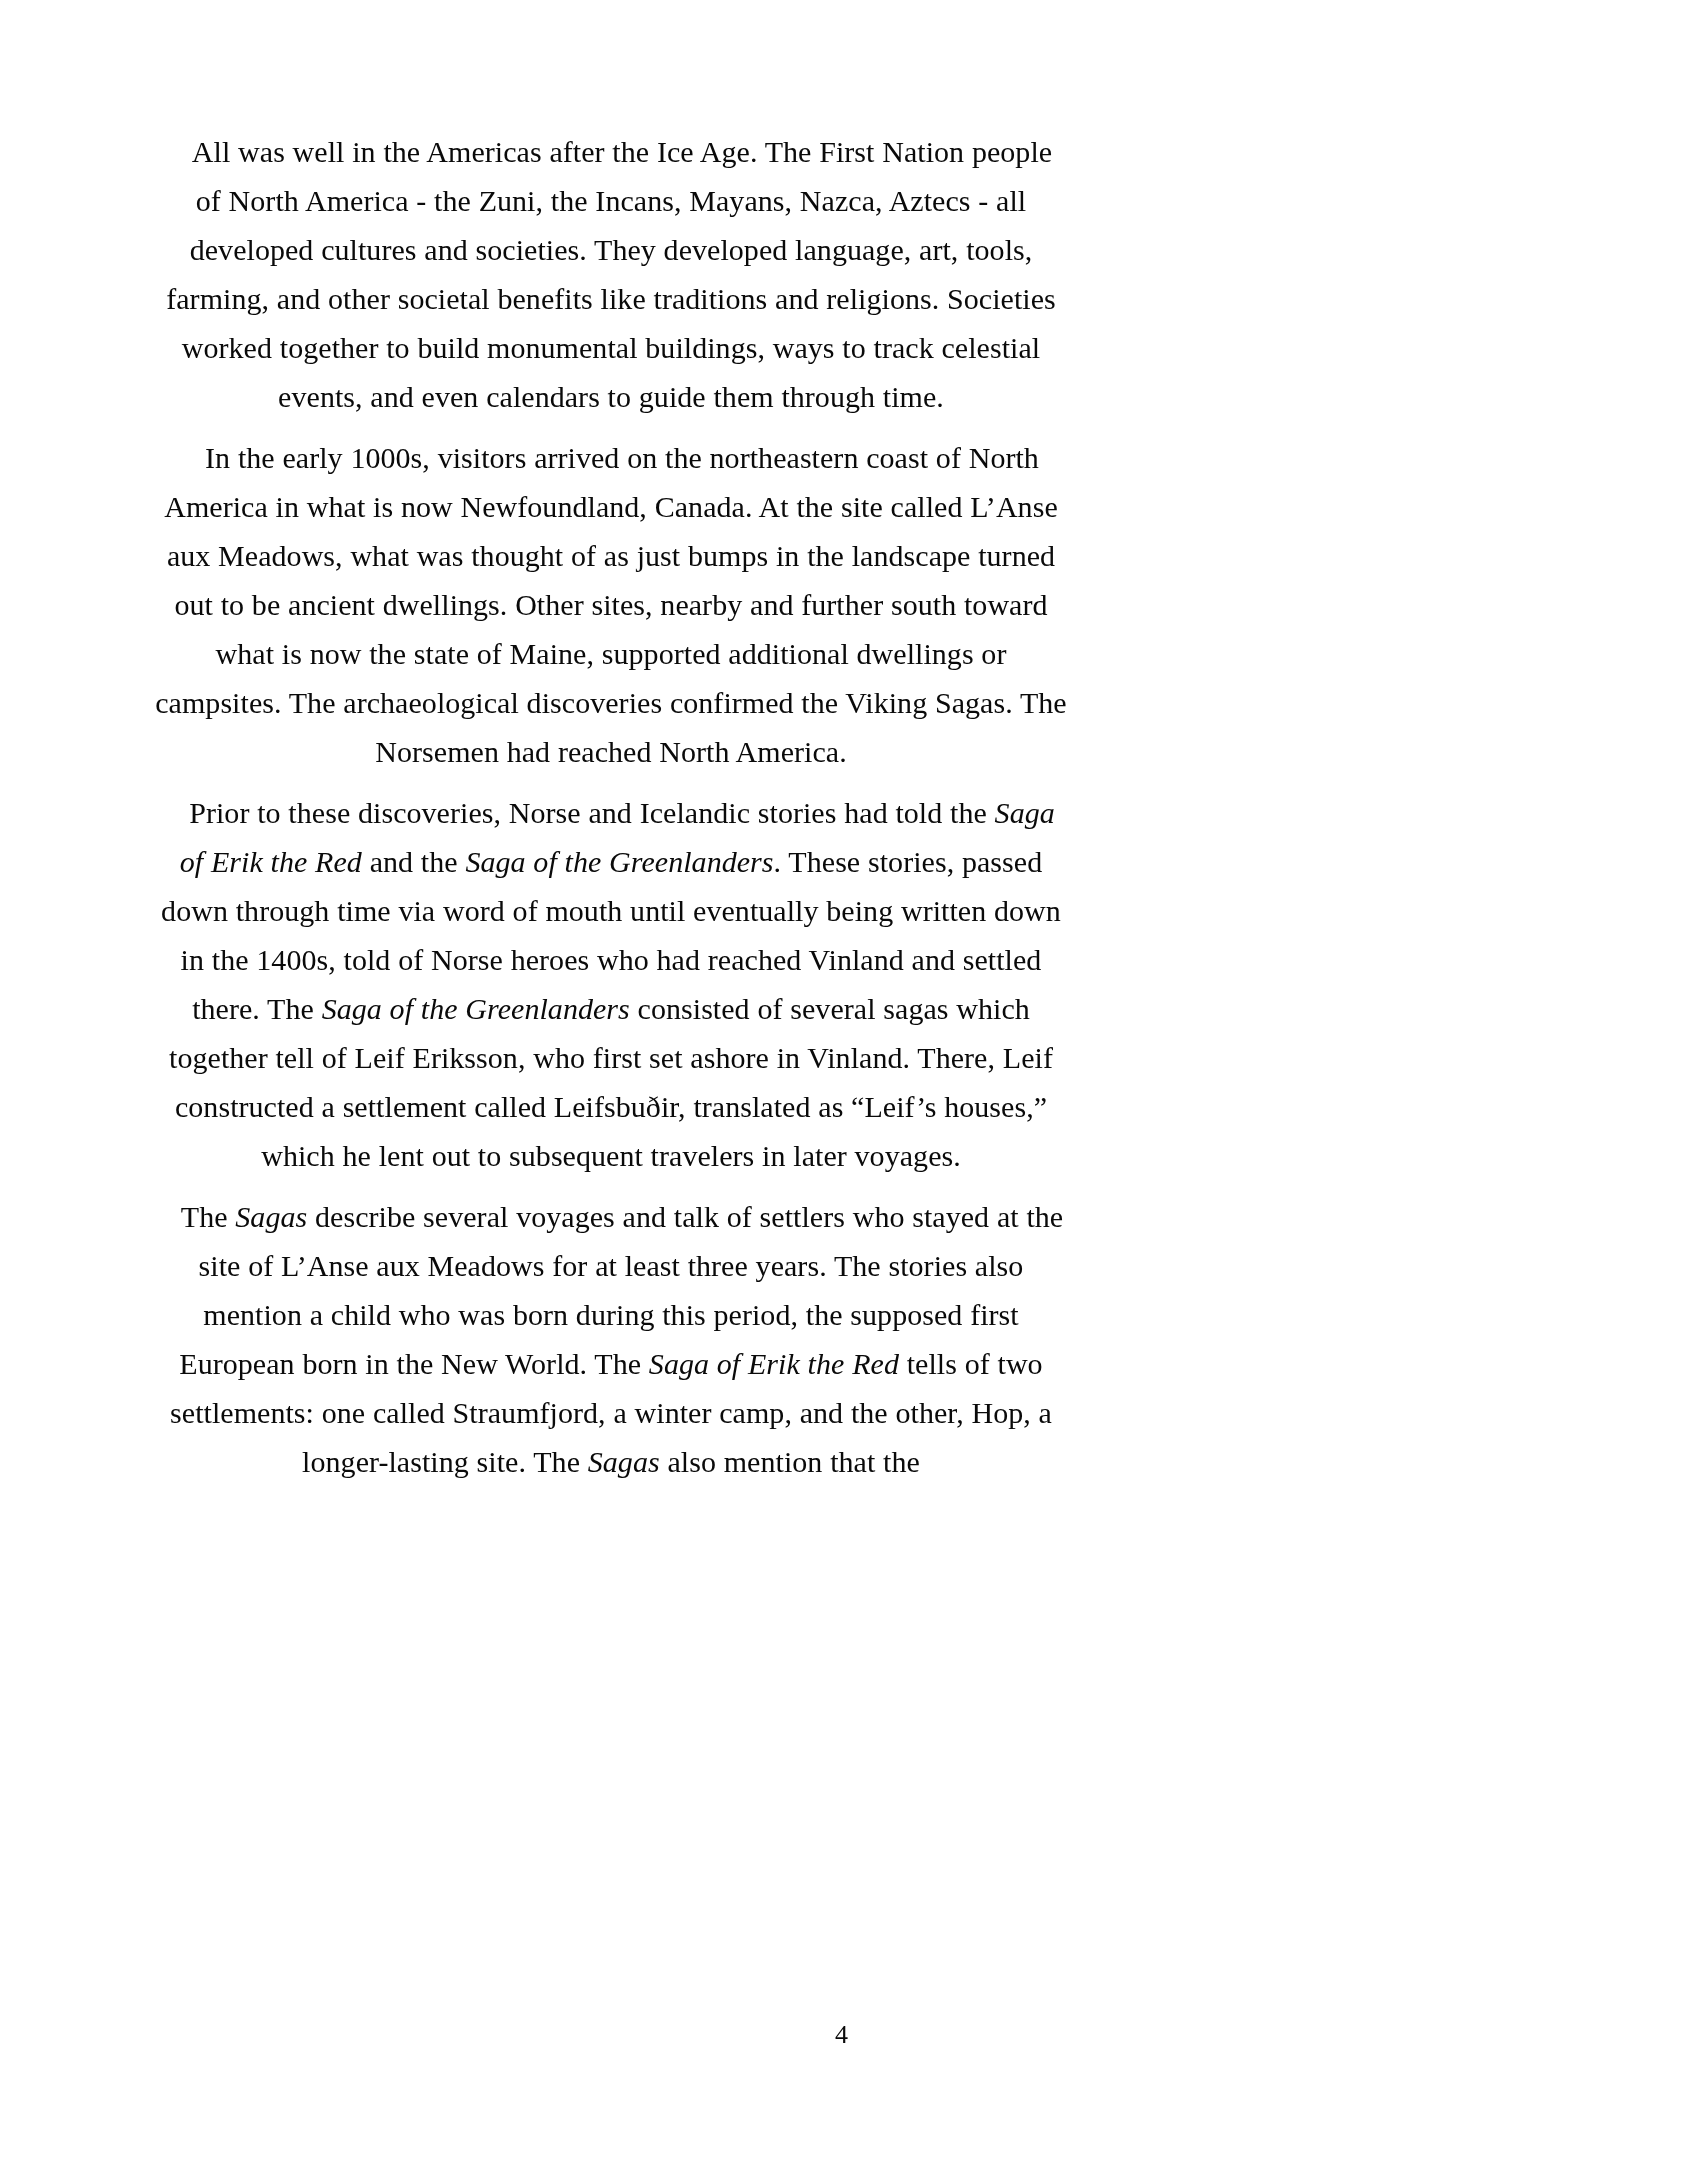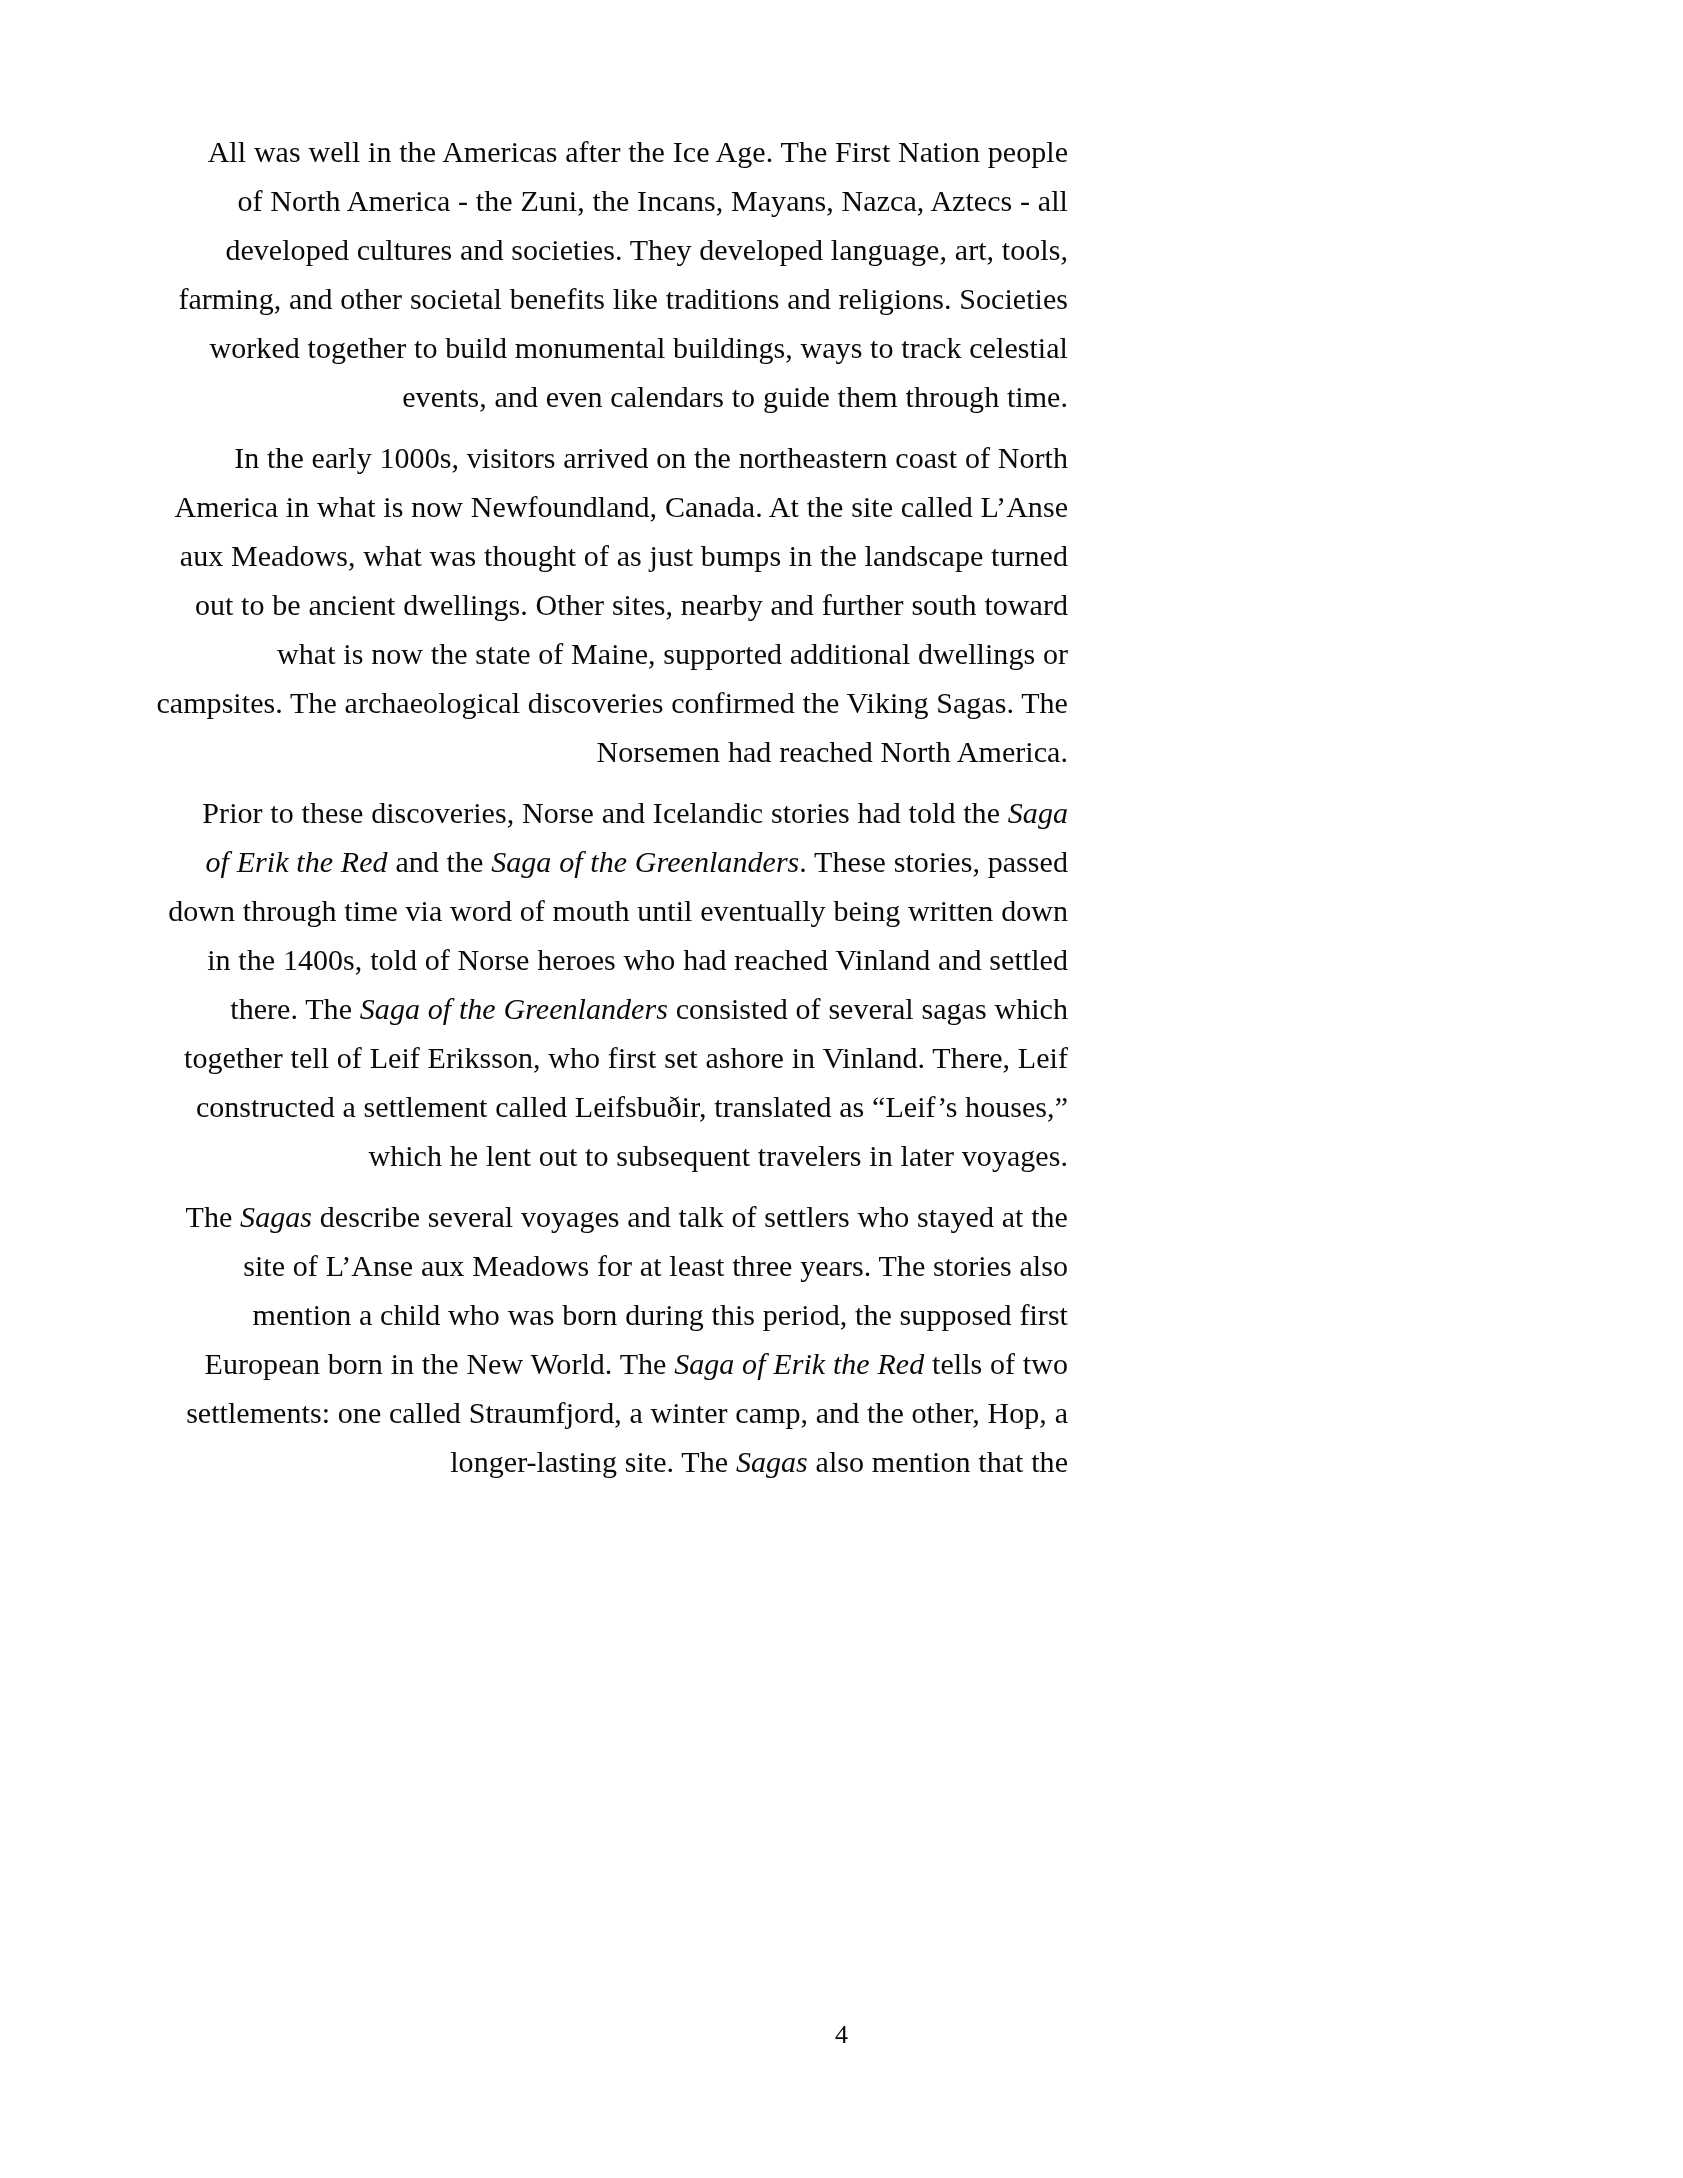--- a/index.html
+++ b/index.html
@@ -26,21 +26,21 @@
     left: 142px;
     top: 127px;
     width: 926px;
   }
   .para {
     margin: 0 0 12px 12px;
     padding: 0;
     font-size: 30px;
     line-height: 49px;
     text-indent: 22px;
-    text-align: right;
+    text-align: center;
     letter-spacing: 0.05px;
     word-spacing: 0.2px;
     color: #0a0a0a;
   }
   .para em,
   .para .it {
     font-style: italic;
   }
   .page-number {
     position: absolute;

